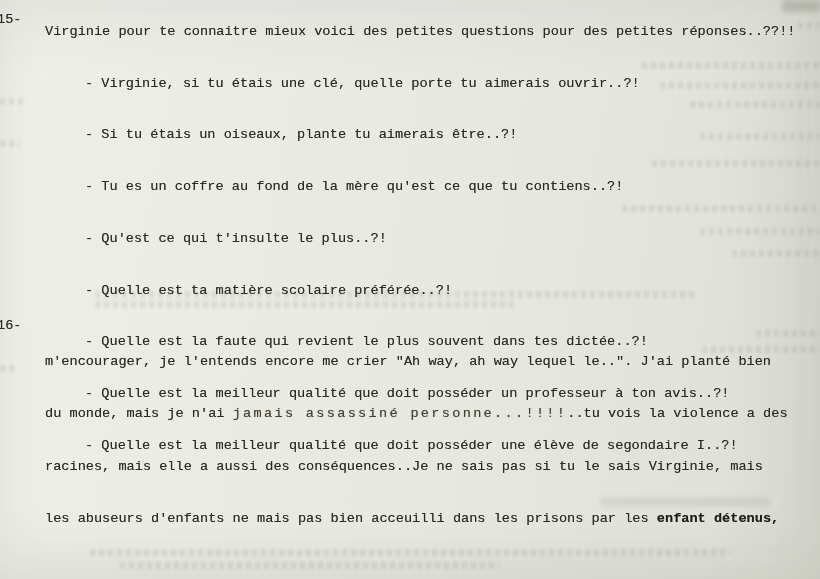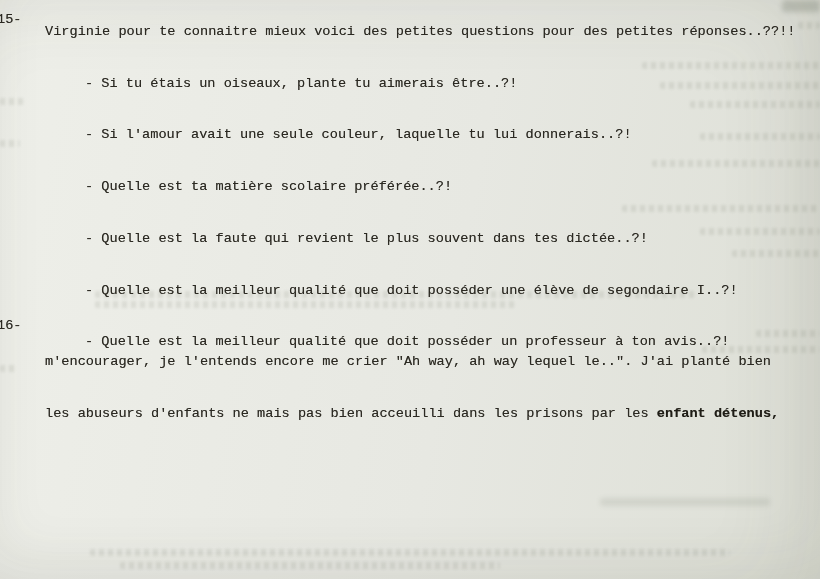--- a/index.html
+++ b/index.html
@@ -64,36 +64,40 @@
   <div class="ghost" style="left:90px; top:549px; width:640px;"></div>
   <div class="ghost" style="left:120px; top:562px; width:380px;"></div>
   <div class="ghost" style="left:0; top:98px; width:24px;"></div>
   <div class="ghost" style="left:0; top:140px; width:20px;"></div>
   <div class="ghost" style="left:0; top:365px; width:18px;"></div>
 
   <div class="abs marker" style="left:-3px; top:12px;">15-</div>
   <div class="abs" style="left:45px; top:24px;">Virginie pour te connaitre mieux voici des petites questions pour des petites réponses..??!!</div>
 
   <div class="abs questions">
+    <div class="q-line">- Virginie, si tu étais une clé, quelle porte tu aimerais ouvrir..?!</div>
     <div class="q-line">- Si tu étais un oiseaux, plante tu aimerais être..?!</div>
-    <div class="q-line">- Si l'amour avait une seule couleur, laquelle tu lui donnerais..?!</div>
+    <div class="q-line">- Tu es un coffre au fond de la mère qu'est ce que tu contiens..?!</div>
+    <div class="q-line">- Qu'est ce qui t'insulte le plus..?!</div>
     <div class="q-line">- Quelle est ta matière scolaire préférée..?!</div>
     <div class="q-line">- Quelle est la faute qui revient le plus souvent dans tes dictée..?!</div>
+    <div class="q-line">- Quelle est la meilleur qualité que doit posséder un professeur à ton avis..?!</div>
     <div class="q-line">- Quelle est la meilleur qualité que doit posséder une élève de segondaire I..?!</div>
-    <div class="q-line">- Quelle est la meilleur qualité que doit posséder un professeur à ton avis..?!</div>
     
     
     
     
   </div>
 
   <div class="abs marker" style="left:-3px; top:318px;">16-</div>
 
   <div class="abs sec16-body">
     <div class="p-line">m'encourager, je l'entends encore me crier "Ah way, ah way lequel le..". J'ai planté bien</div>
+    <div class="p-line"><span>du monde, mais je n'ai </span><span class="seg-spaced">jamais assassiné personne...!!!!</span><span>..tu vois la violence a des</span></div>
+    <div class="p-line">racines, mais elle a aussi des conséquences..Je ne sais pas si tu le sais Virginie, mais</div>
     <div class="p-line"><span>les abuseurs d'enfants ne mais pas bien acceuilli dans les prisons par les </span><span class="seg-bold">enfant détenus,</span></div>
     
     
     
     
     
     
     
     
   </div>

